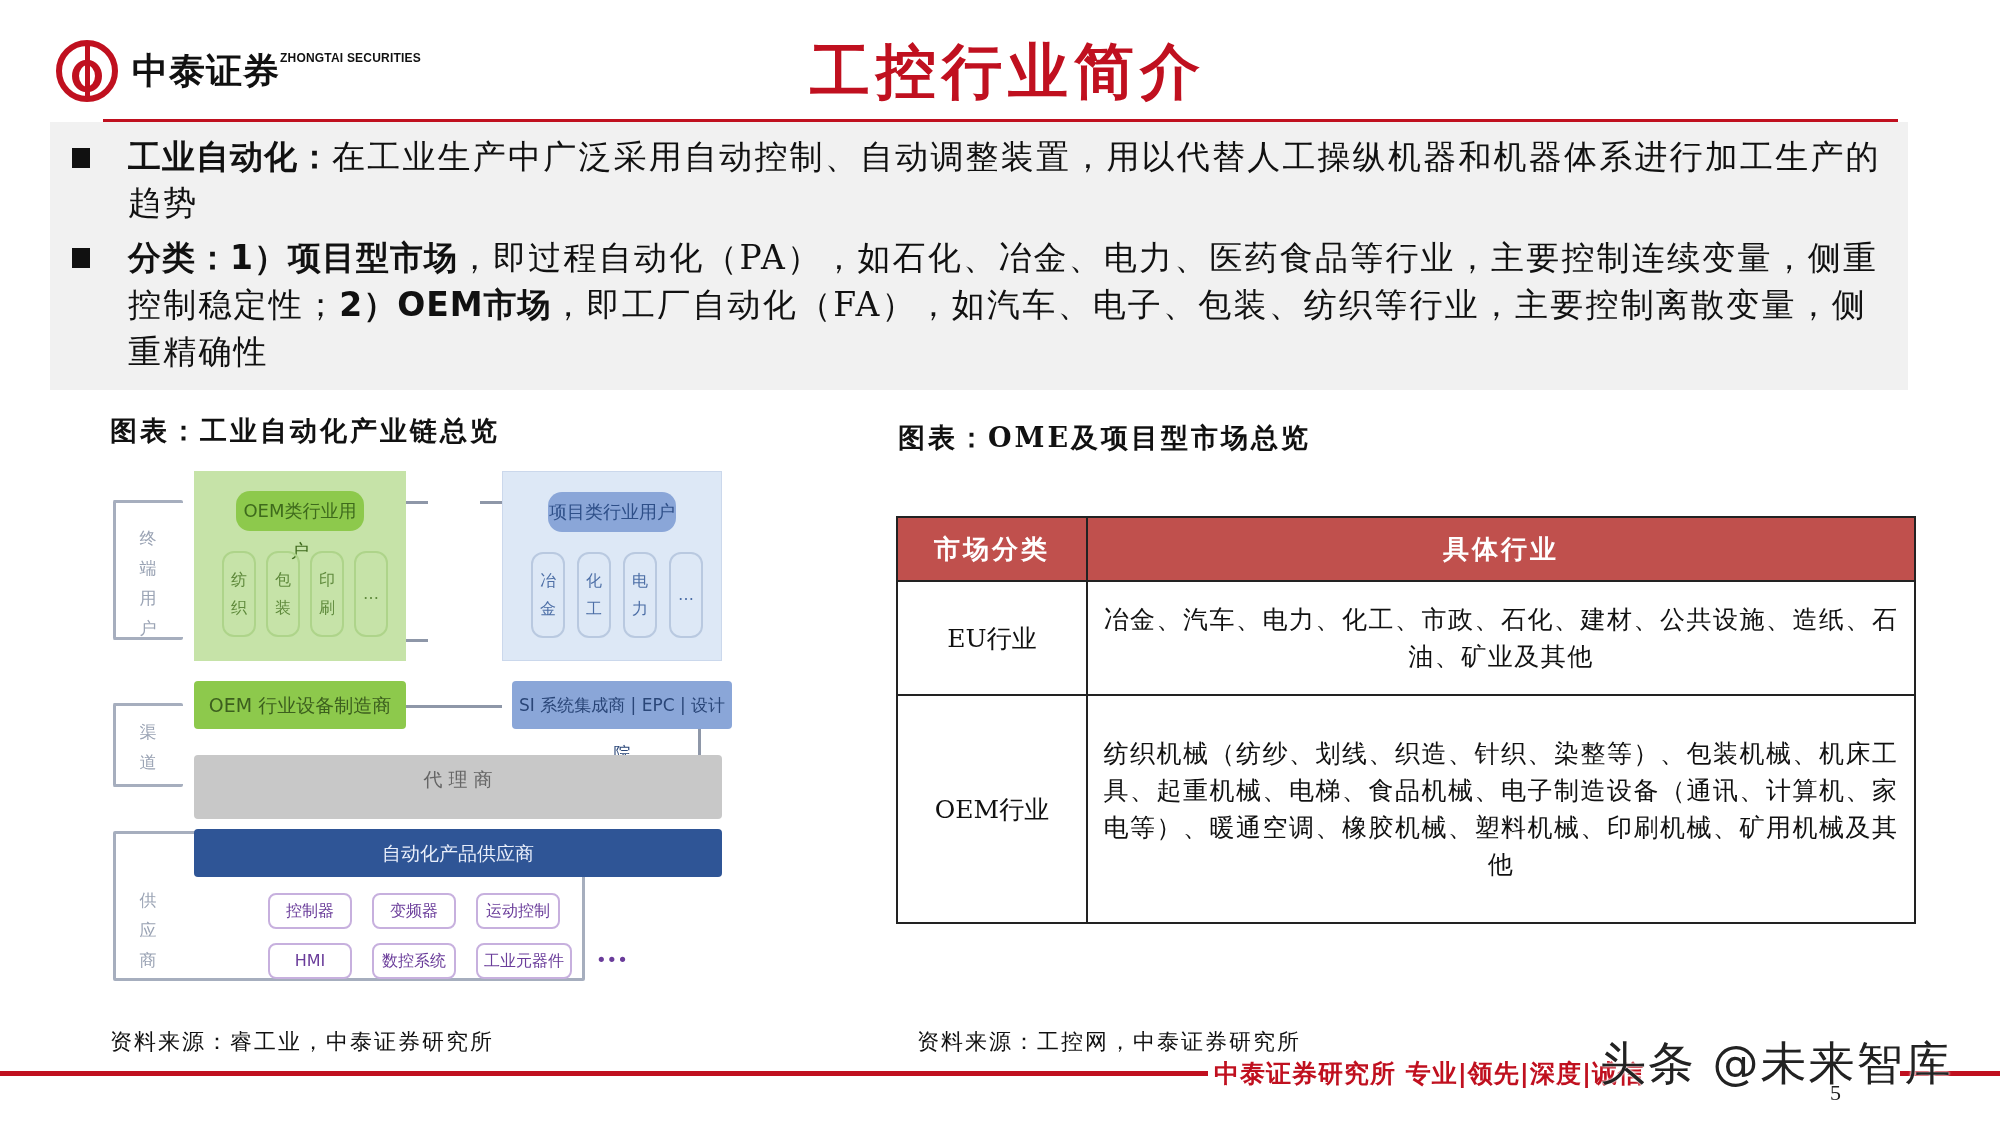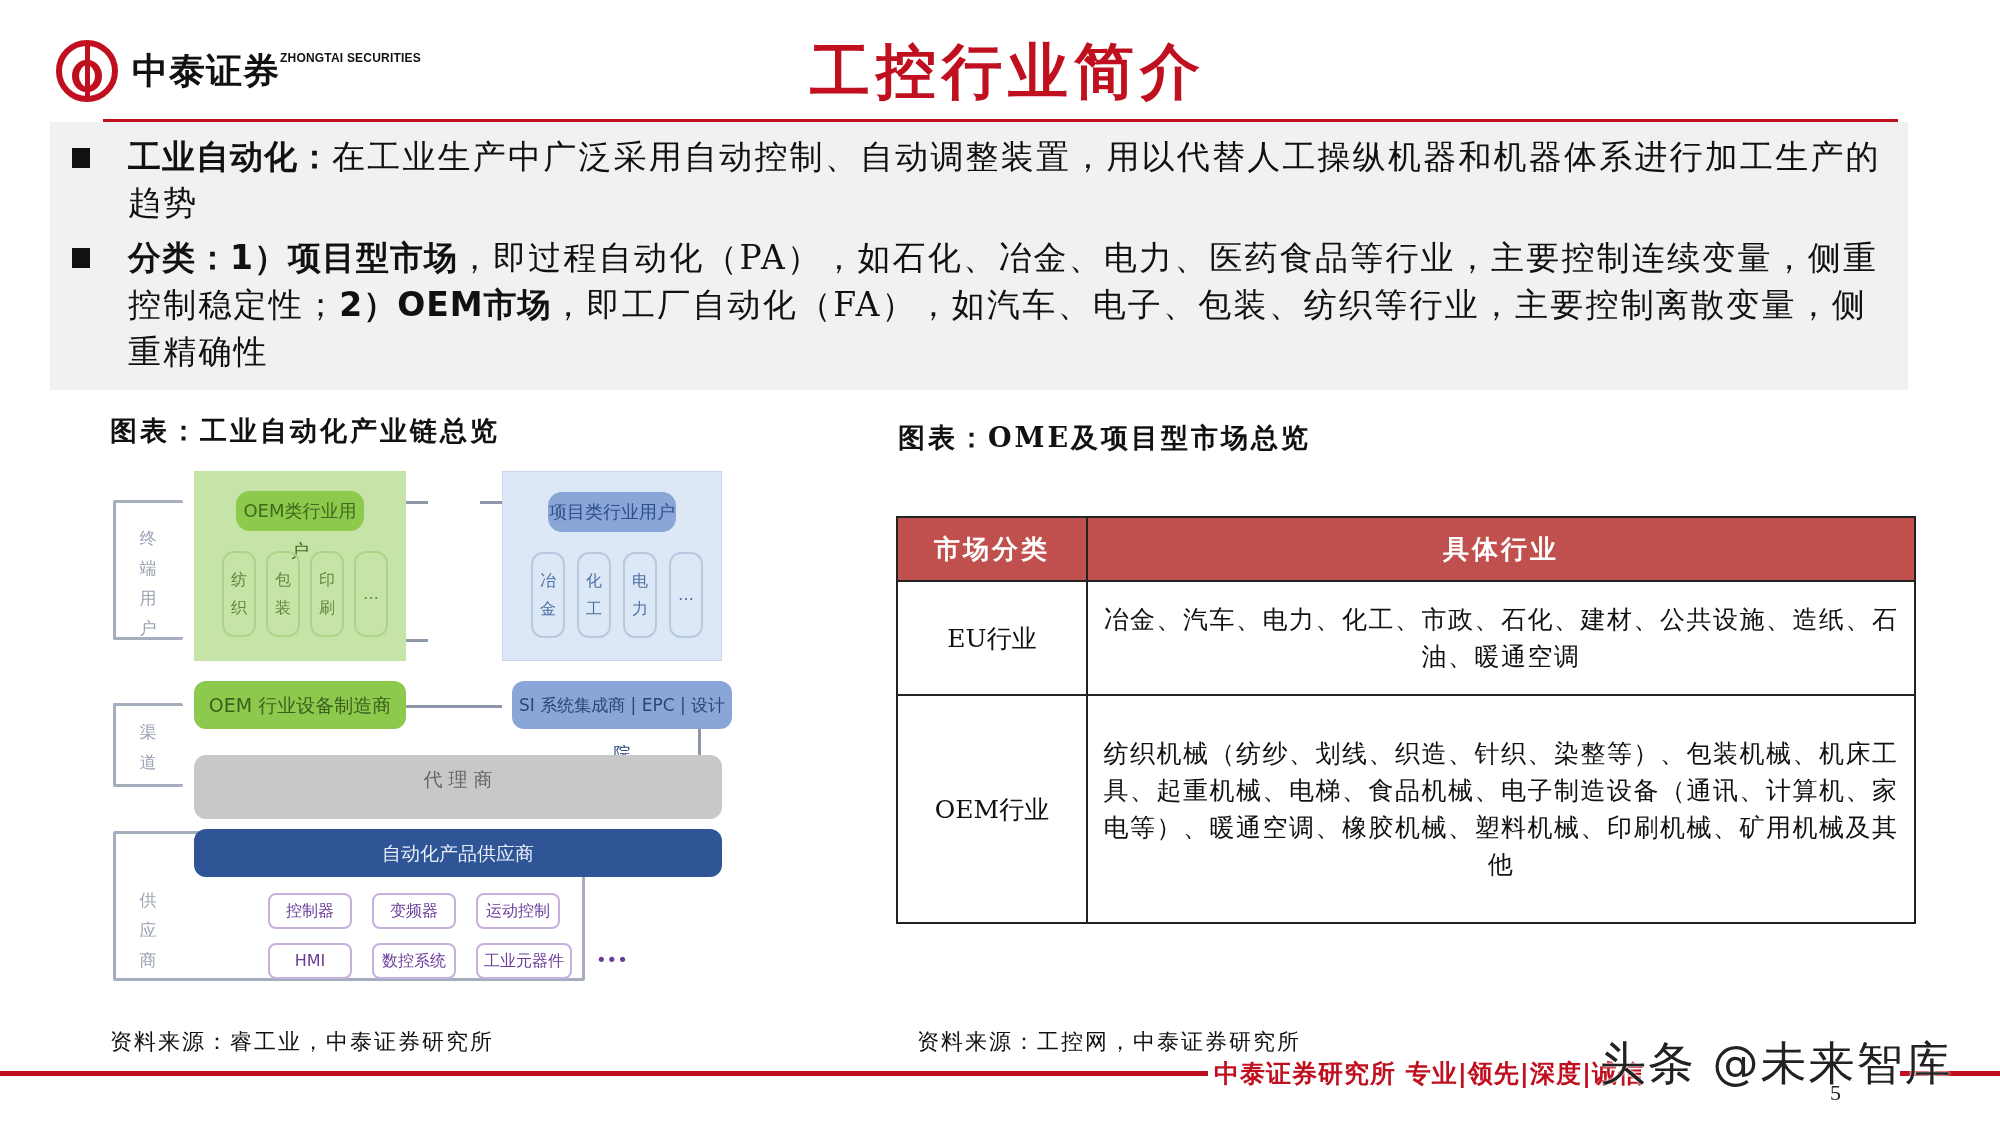--- a/index.html
+++ b/index.html
@@ -29,21 +29,21 @@
     
     .fig-title { position: absolute; font-family: "DejaVu Serif", serif; font-weight: bold; font-size: 27px; color: #111; letter-spacing: 3px; }
 
     
     .diagram { position: absolute; left: 108px; top: 465px; width: 690px; height: 540px; background: #fff; }
     .frame { position: absolute; border: 3px solid #a6aebe; border-radius: 2px; }
     .side-label { position: absolute; font-family: "DejaVu Sans", sans-serif; font-size: 17px; color: #9aa3b4; width: 20px; line-height: 30px; text-align: center; }
     .panel { position: absolute; }
     .pill { position: absolute; border-radius: 14px; font-family: "DejaVu Sans", sans-serif; font-size: 18px; text-align: center; }
     .vbox { position: absolute; width: 34px; height: 86px; border-radius: 12px; font-family: "DejaVu Sans", sans-serif; font-size: 16px; display: flex; flex-direction: column; justify-content: center; align-items: center; line-height: 28px; }
-    .bar { position: absolute; border-radius: 12px; font-family: "DejaVu Sans", sans-serif; font-size: 19px; text-align: center; }
+    .bar { position: absolute; border-radius: 4px; font-family: "DejaVu Sans", sans-serif; font-size: 19px; text-align: center; }
     .prod { position: absolute; width: 84px; height: 36px; border: 2px solid #c7b0de; border-radius: 8px; background: #fff; color: #6a3c9a; font-family: "DejaVu Sans", sans-serif; font-size: 16px; text-align: center; line-height: 32px; }
     .hline { position: absolute; height: 3px; background: #8e97a8; }
     .vline { position: absolute; width: 3px; background: #8e97a8; }
 
     
     .mtable { position: absolute; left: 896px; top: 516px; width: 1020px; border-collapse: collapse; font-family: "DejaVu Serif", serif; }
     .mtable th, .mtable td { border: 2px solid #222; text-align: center; vertical-align: middle; }
     .mtable th { background: #c0504d; color: #fff; font-size: 26px; font-weight: bold; height: 64px; letter-spacing: 3px; }
     .mtable td.cat { width: 190px; font-size: 25px; }
     .mtable td.ind { font-size: 25px; line-height: 37px; letter-spacing: 1.5px; padding: 0 8px; }
@@ -174,21 +174,21 @@
 <table class="mtable">
   <thead>
     <tr>
       <th>市场分类</th>
       <th>具体行业</th>
     </tr>
   </thead>
   <tbody>
     <tr class="row-eu">
       <td class="cat">EU行业</td>
-      <td class="ind">冶金、汽车、电力、化工、市政、石化、建材、公共设施、造纸、石油、暖通空调</td>
+      <td class="ind">冶金、汽车、电力、化工、市政、石化、建材、公共设施、造纸、石油、矿业及其他</td>
     </tr>
     <tr class="row-oem">
       <td class="cat">OEM行业</td>
       <td class="ind">纺织机械（纺纱、划线、织造、针织、染整等）、包装机械、机床工具、起重机械、电梯、食品机械、电子制造设备（通讯、计算机、家电等）、暖通空调、橡胶机械、塑料机械、印刷机械、矿用机械及其他</td>
     </tr>
   </tbody>
 </table>
 
 <div class="source" style="left:110px;">资料来源：睿工业，中泰证券研究所</div>
 <div class="source" style="left:897px;margin-left:20px;">资料来源：工控网，中泰证券研究所</div>

